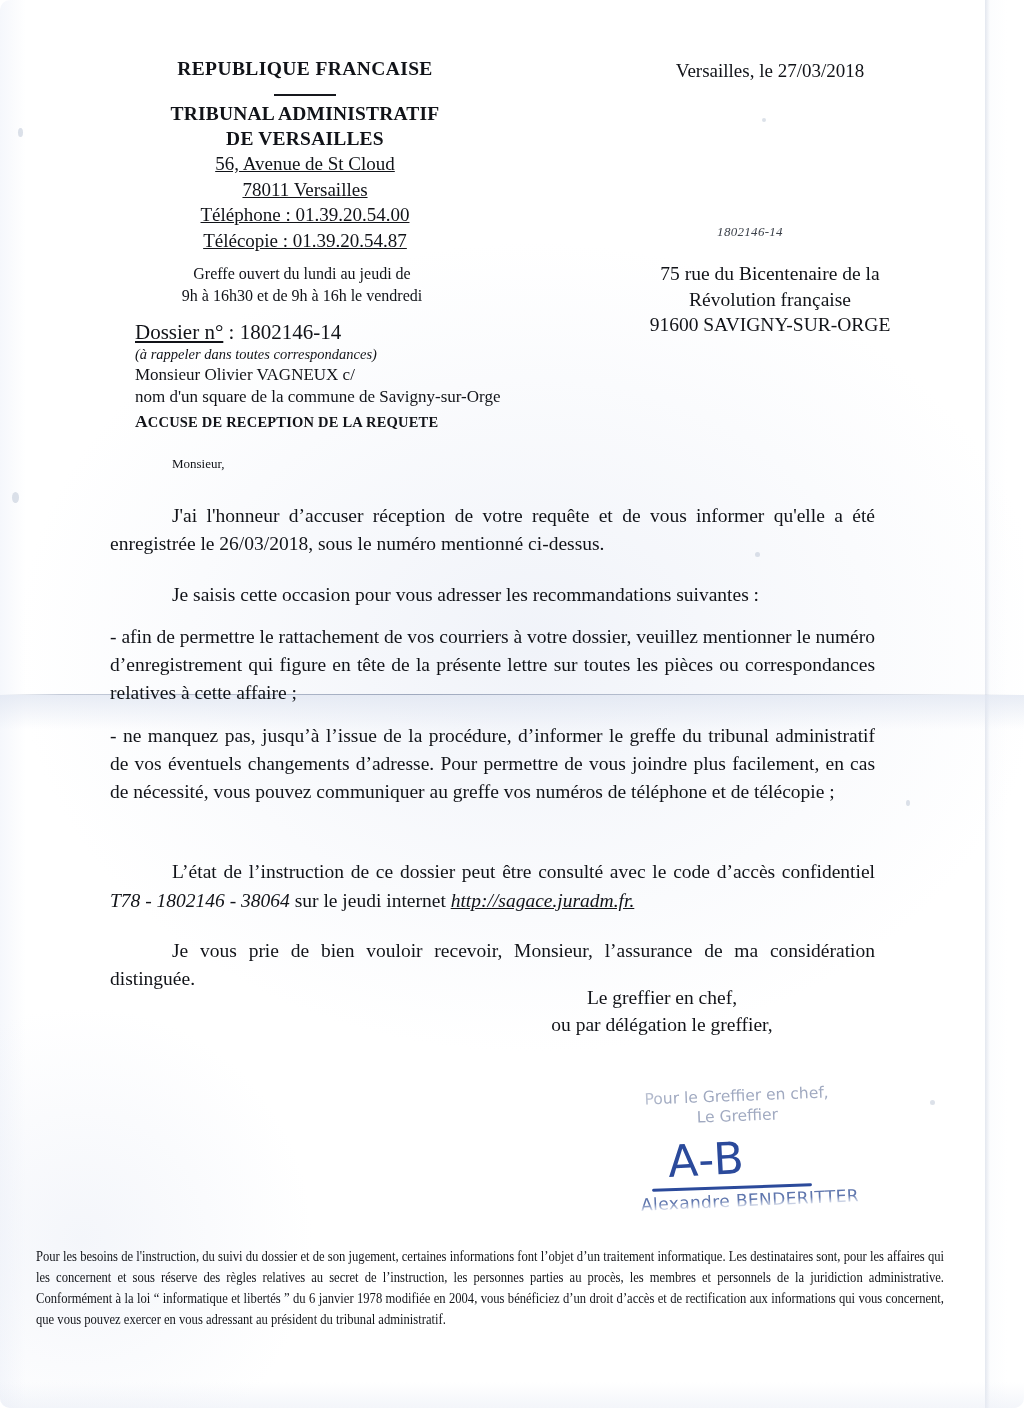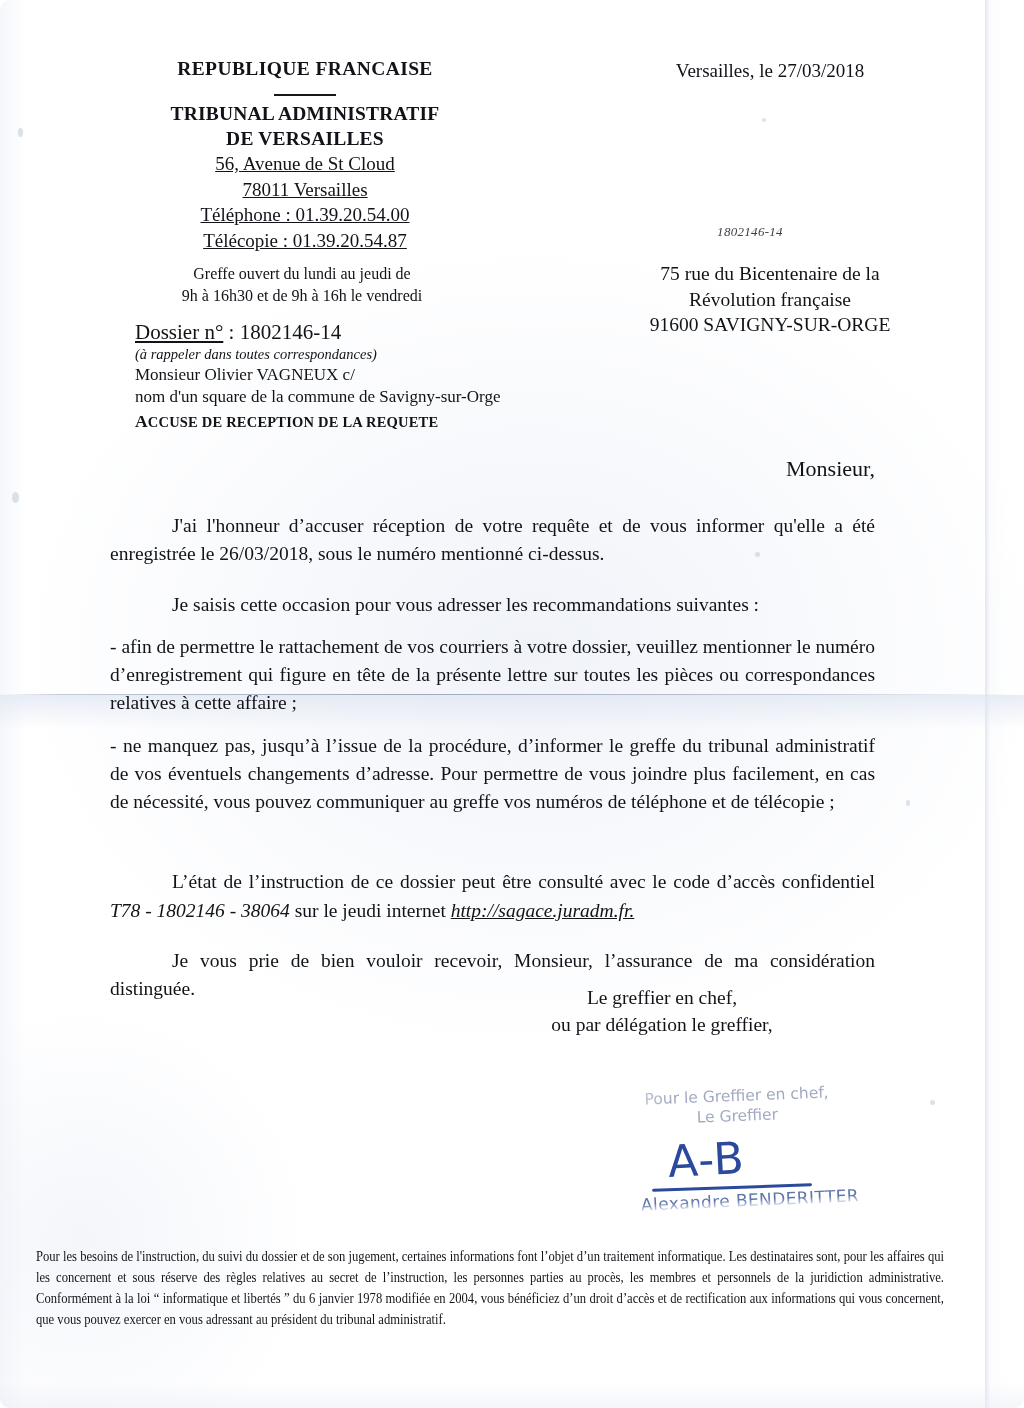--- a/index.html
+++ b/index.html
@@ -191,24 +191,23 @@
   .accuse .cap { font-size: 17.5px; }
 
   
   .body {
     position: absolute;
     left: 110px;
     top: 456px;
     width: 765px;
   }
   .salut {
-    font-size: 22px;
+    font-size: 13px;
     text-indent: 62px;
     margin-bottom: 30px;
-    text-align: right;
   }
   .para {
     font-size: 19.5px;
     line-height: 1.45;
     text-align: justify;
     text-indent: 62px;
     margin-bottom: 22px;
   }
   .para.noindent { text-indent: 0; }
   .para.tight { margin-bottom: 14px; }

